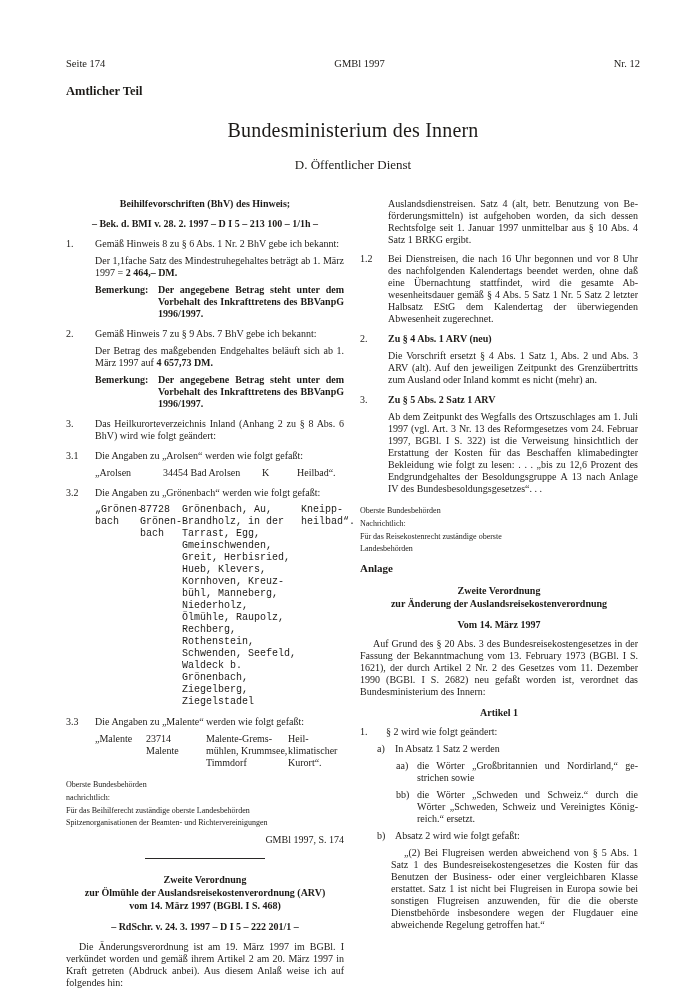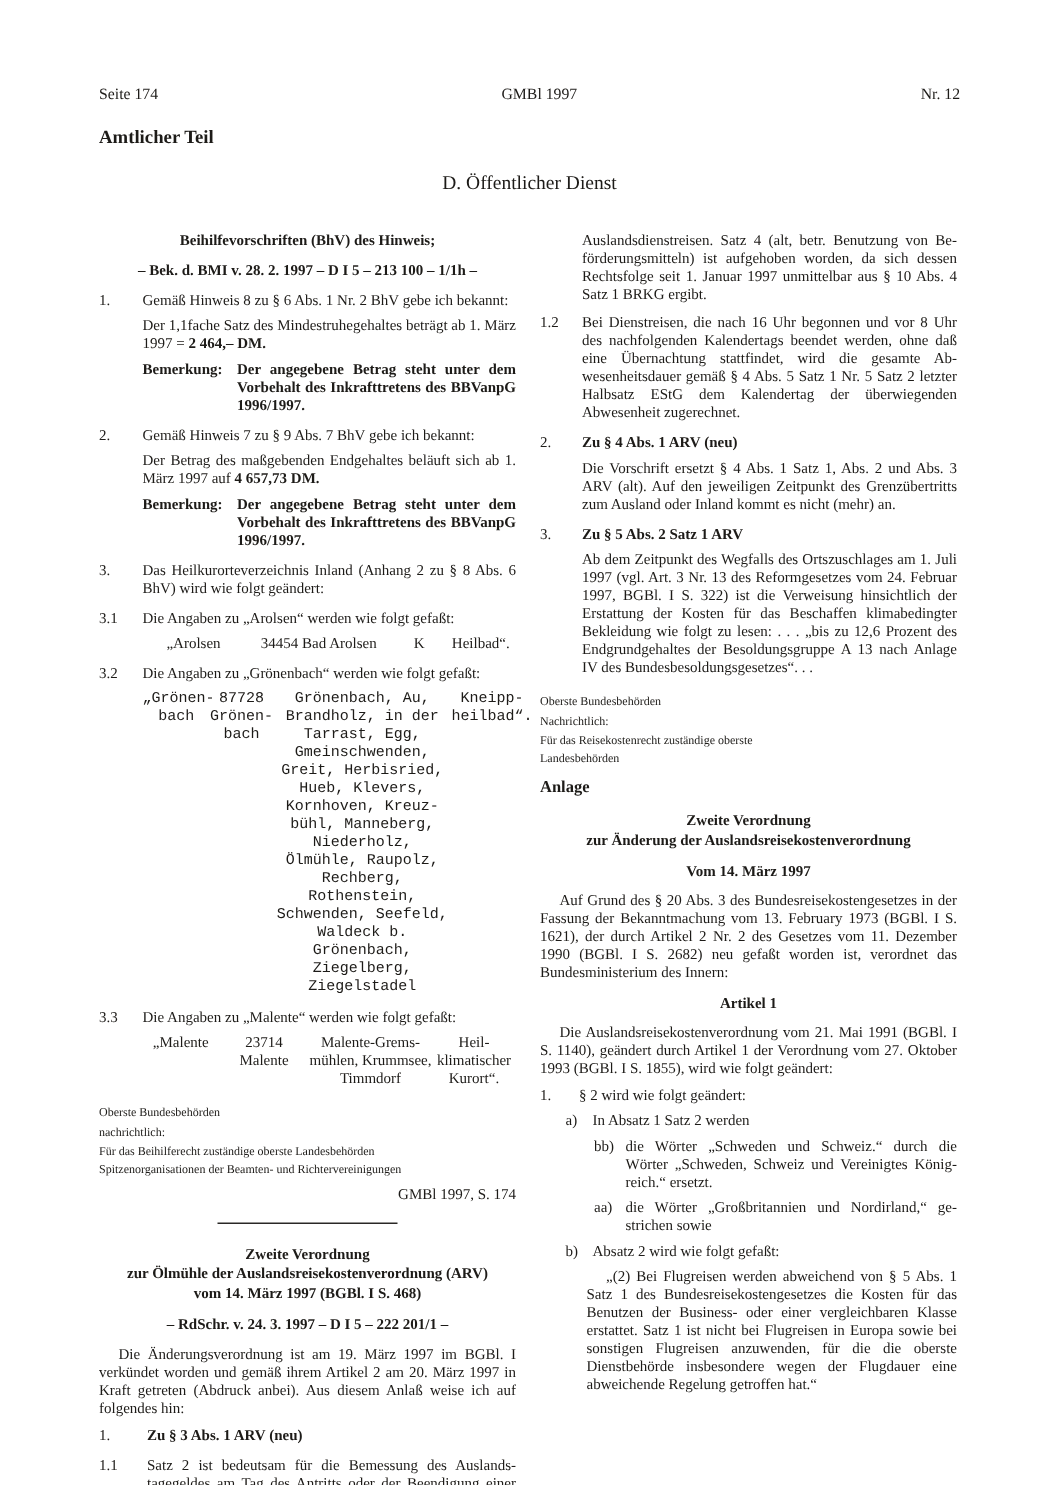--- a/index.html
+++ b/index.html
@@ -20,21 +20,21 @@
   .li .n{flex:0 0 29px;}
   .li .b{flex:1;min-width:0;}
   .b p{margin:0 0 5px;}
   .b p:last-child{margin-bottom:0;}
   .rem{display:flex;font-weight:bold;}
   .rem .rl{flex:0 0 63px;}
   .rem .rt{flex:1;text-align:justify;}
   .row31{display:grid;grid-template-columns:68px 99px 35px 1fr;}
   .row32{display:grid;grid-template-columns:45px 42px 119px 1fr;column-gap:0;font-family:Liberation Mono, monospace;}
   .row33{display:grid;grid-template-columns:51px 60px 82px 1fr;}
-  .row31>span,.row32>span,.row33>span{text-align:center;}
+  .row31>span,.row32>span,.row33>span{text-align:left;}
   .fnotes{font-size:8px;line-height:1.6;text-align:left;margin-top:10px;}
   .citation{text-align:right;margin-top:4px;}
   .mid-rule{width:120px;border:0;border-top:1.2px solid #2a2826;margin:12px auto 14px;}
   .vo-head{font-weight:bold;text-align:center;line-height:1.3;}
   .vo-sub{font-weight:bold;text-align:center;margin:9px 0 8px;}
   .indent{text-indent:13px;margin:0 0 6px;}
   .head-bold{font-weight:bold;}
   .arv .n{flex:0 0 32px;}
   .r-cont{margin:0 0 7px 28px;}
   .li12 .n{flex:0 0 28px;}
@@ -56,20 +56,21 @@
 <div class="page">
 
   <div class="running-head">
     <span>Seite 174</span>
     <span>GMBl 1997</span>
     <span>Nr. 12</span>
   </div>
 
   <div class="section-label">Amtlicher Teil</div>
 
+  <div class="ministry">Bundesministerium des Innern</div>
   <div class="subtitle">D.  Öffentlicher Dienst</div>
 
   <div class="columns">
 
     <div class="col">
 
       <div class="c-head">Beihilfevorschriften (BhV) des Hinweis;</div>
       <div class="c-head">– Bek. d. BMI v. 28. 2. 1997 – D I 5 – 213 100 – 1/1h –</div>
 
       <div class="li">
@@ -212,40 +213,39 @@
         <div>Zweite Verordnung</div>
         <div>zur Änderung der Auslandsreisekostenverordnung</div>
       </div>
 
       <div class="center-b">Vom 14. März 1997</div>
 
       <p class="indent">Auf Grund des § 20 Abs. 3 des Bundesreisekostengesetzes in der Fassung der Bekanntmachung vom 13. February 1973 (BGBl. I S. 1621), der durch Artikel 2 Nr. 2 des Gesetzes vom 11. Dezember 1990 (BGBl. I S. 2682) neu gefaßt worden ist, verordnet das Bundesministerium des Innern:</p>
 
       <div class="center-b">Artikel 1</div>
 
-      <p class="indent">Die Auslandsreisekostenverordnung vom 21. Mai 1991 (BGBl. I S. 1140), geändert durch Artikel 1 der Verordnung vom 27. Oktober 1993 (BGBl. I S. 1855), wird wie folgt geändert:</p>
 
       <div class="ali">
         <span class="n1">1.</span>
         <div class="b">§ 2 wird wie folgt geändert:</div>
       </div>
 
       <div class="ali sub-a">
         <span class="n2">a)</span>
         <div class="b">In Absatz 1 Satz 2 werden</div>
       </div>
 
       <div class="ali sub-aa">
+        <span class="n3">aa)</span>
+        <div class="b">die Wörter „Großbritannien und Nordirland,“ ge­strichen sowie</div>
+      </div>
+
+      <div class="ali sub-aa">
         <span class="n3">bb)</span>
         <div class="b">die Wörter „Schweden und Schweiz.“ durch die Wörter „Schweden, Schweiz und Vereinigtes König­reich.“ ersetzt.</div>
-      </div>
-
-      <div class="ali sub-aa">
-        <span class="n3">aa)</span>
-        <div class="b">die Wörter „Großbritannien und Nordirland,“ ge­strichen sowie</div>
       </div>
 
       <div class="ali sub-a">
         <span class="n2">b)</span>
         <div class="b">Absatz 2 wird wie folgt gefaßt:</div>
       </div>
 
       <p class="quote">„(2) Bei Flugreisen werden abweichend von § 5 Abs. 1 Satz 1 des Bundesreisekostengesetzes die Kosten für das Benutzen der Business- oder einer vergleichbaren Klasse erstattet. Satz 1 ist nicht bei Flugreisen in Europa sowie bei sonstigen Flugreisen anzuwenden, für die die oberste Dienstbehörde insbesondere wegen der Flug­dauer eine abweichende Regelung getroffen hat.“</p>
 
     </div>

